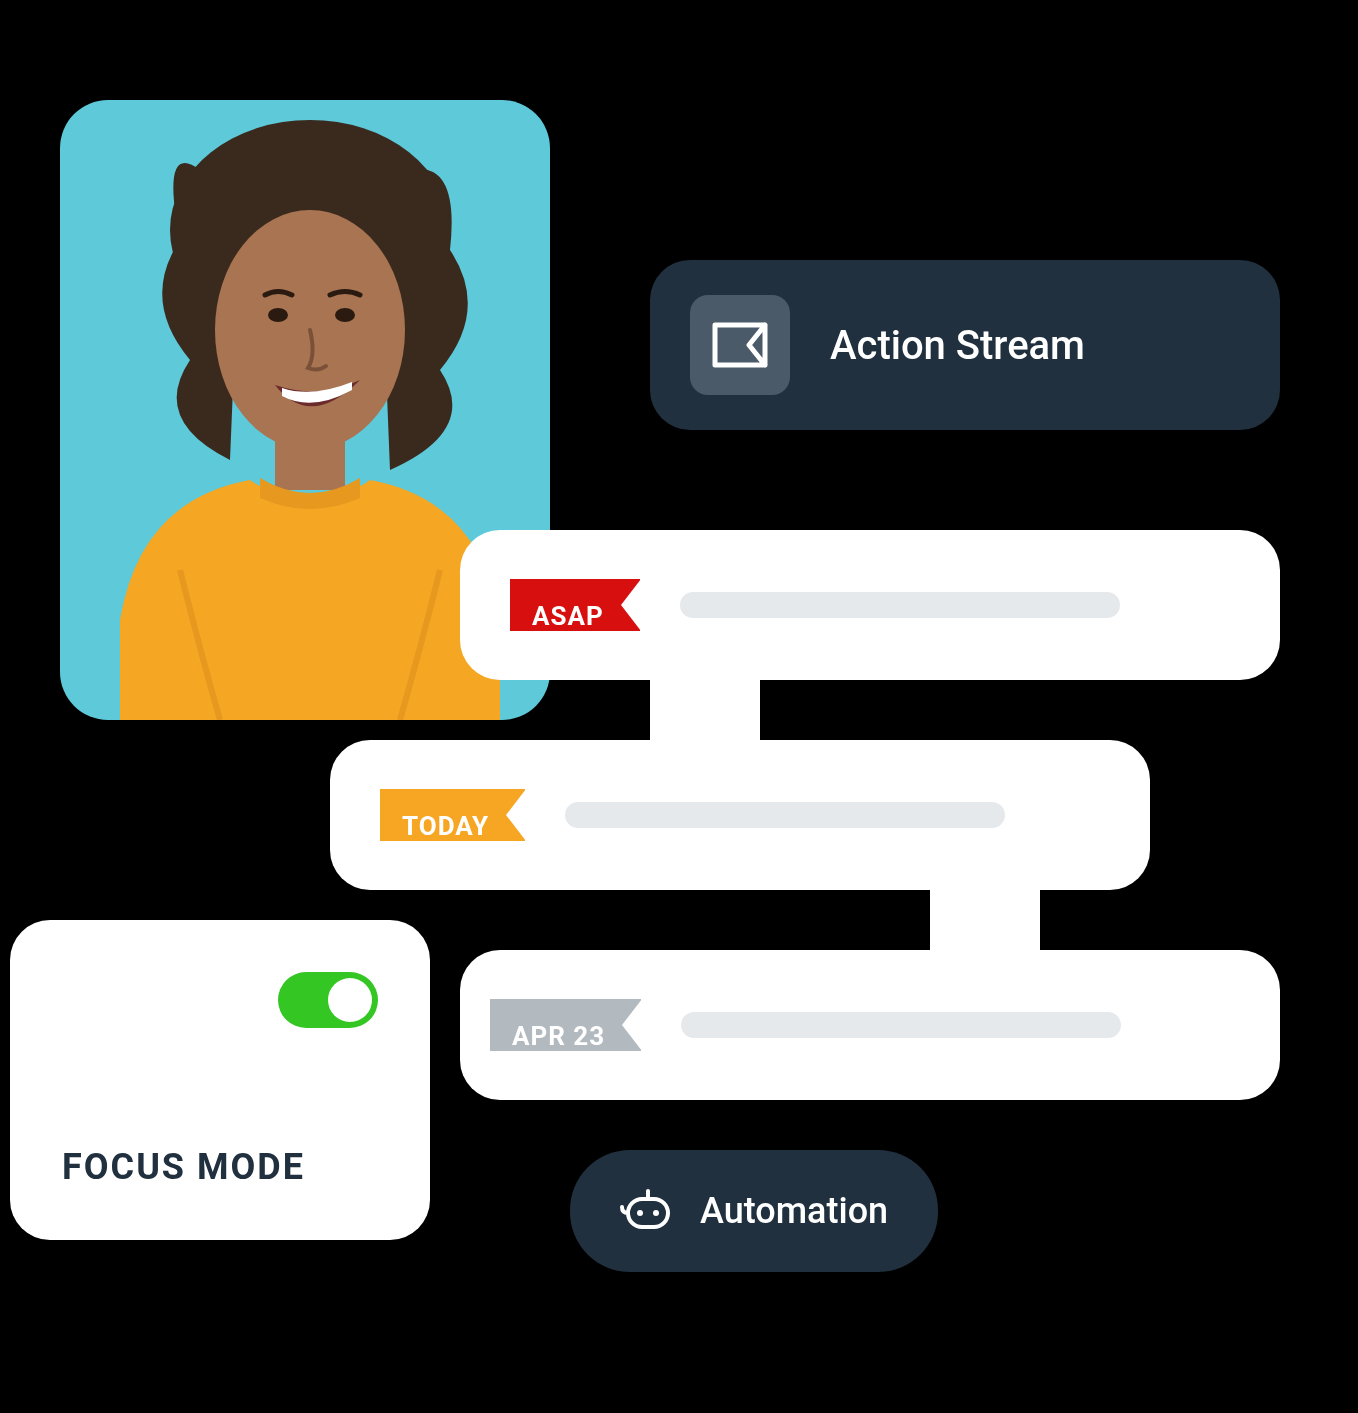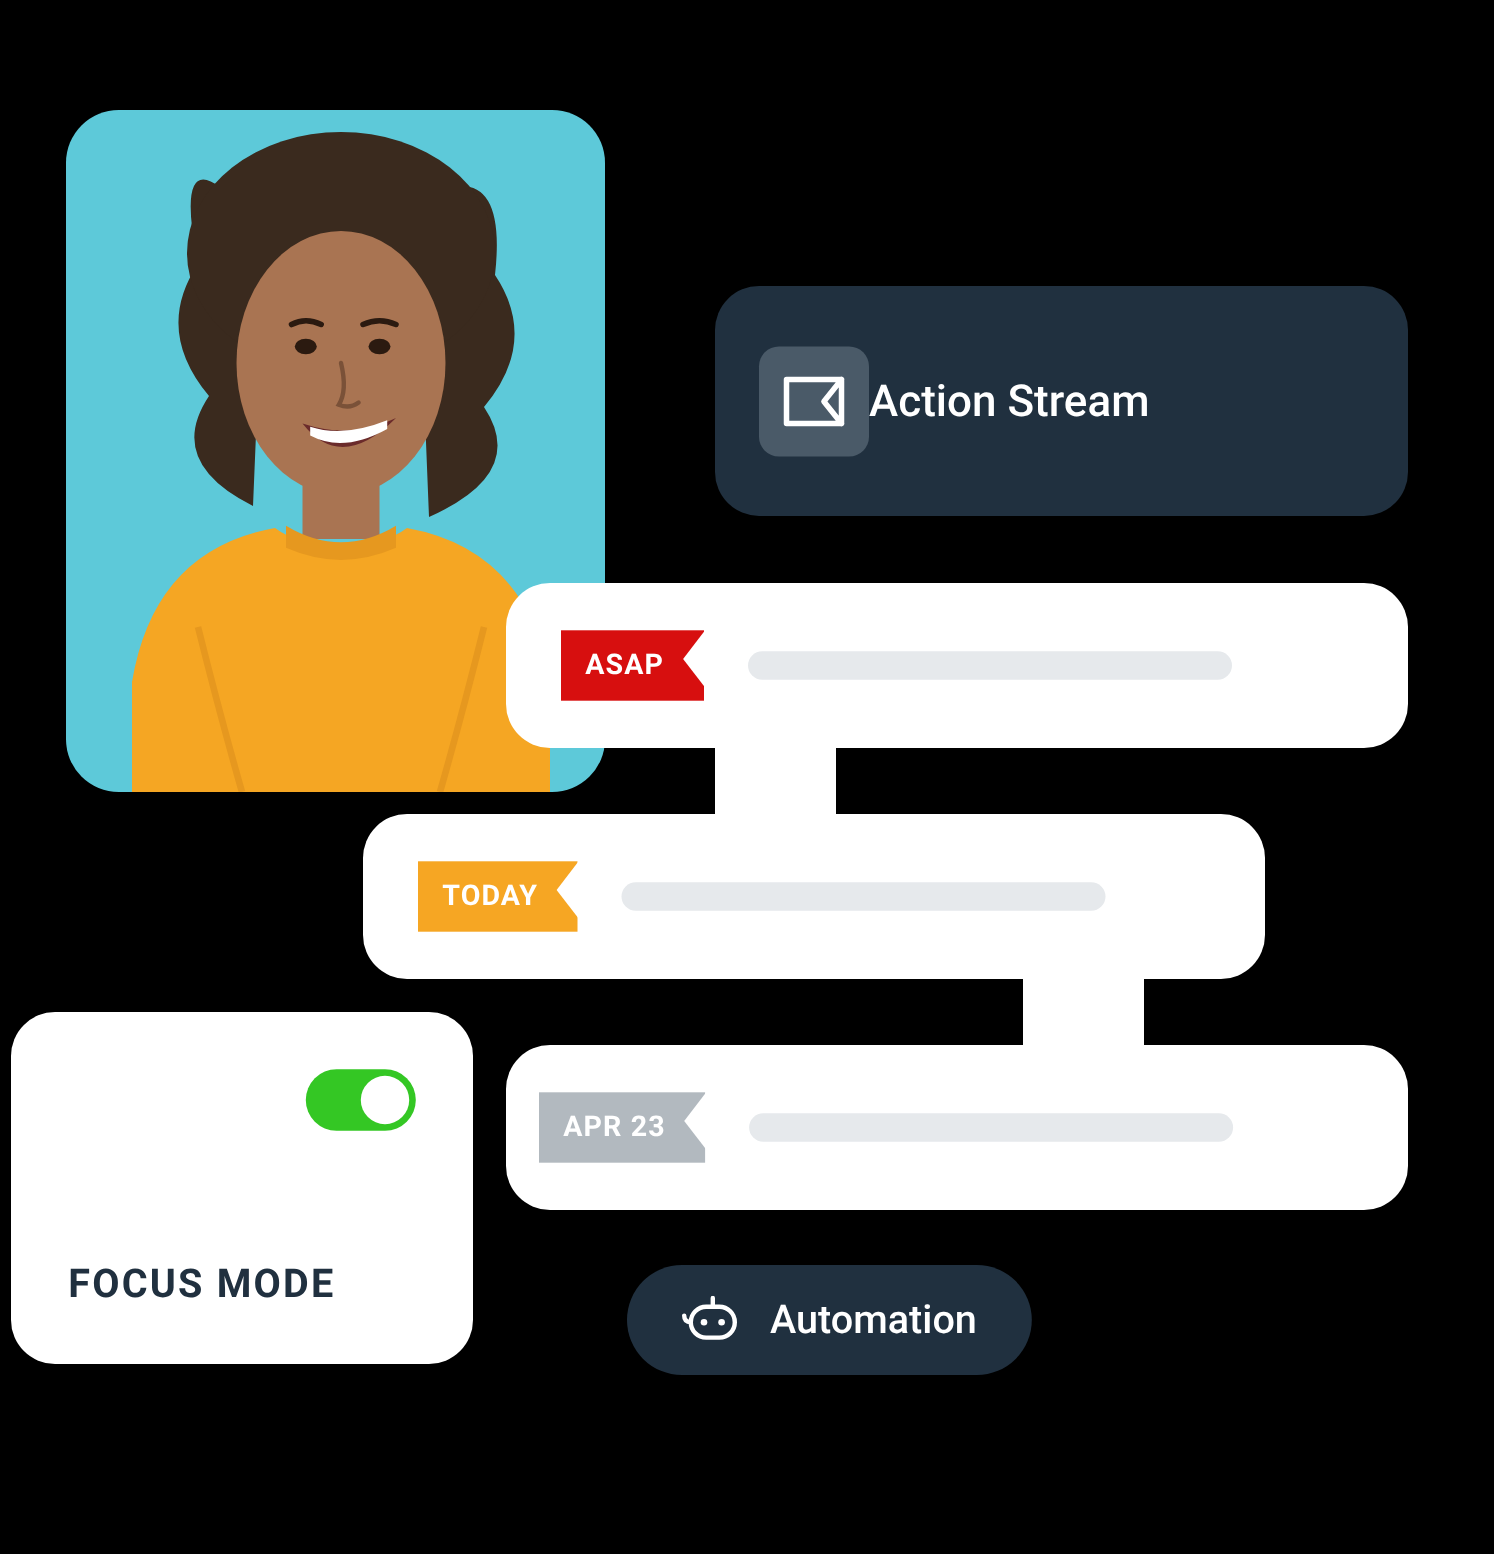--- a/index.html
+++ b/index.html
@@ -24,26 +24,27 @@
     overflow: hidden;
   }
   .photo-card svg { width: 100%; height: 100%; display: block; }
 
   
   .action-stream-card {
     position: absolute;
     left: 650px;
     top: 260px;
     width: 630px;
-    height: 209px;
+    height: 170px;
     background: #20303f;
     border-radius: 40px;
     display: flex;
     align-items: center;
     padding: 0 40px;
+    gap: 40px;
   }
   .action-stream-icon-wrap {
     width: 100px;
     height: 100px;
     background: #4a5a68;
     border-radius: 18px;
     display: flex;
     align-items: center;
     justify-content: center;
   }
@@ -84,23 +85,23 @@
     background: #000;
   }
   .connector::before { left: -40px; top: 20px; border-radius: 0 20px 20px 0; }
   .connector::after  { right: -40px; top: 20px; border-radius: 20px 0 0 20px; }
   
   .connector .inset-l, .connector .inset-r, .connector::before, .connector::after { display:none; }
 
   
   .flag {
     position: relative;
-    height: 64px;
-    display: flex;
-    align-items: center;
+    height: 52px;
+    display: flex;
+    align-items: flex-end;
     padding: 0 36px 0 22px;
     color: #fff;
     font-size: 26px;
     font-weight: 700;
     letter-spacing: 1px;
     flex-shrink: 0;
   }
   .flag::after {
     content: "";
     position: absolute;
@@ -158,21 +159,21 @@
     font-size: 36px;
     font-weight: 700;
     letter-spacing: 2px;
   }
 
   
   .automation-pill {
     position: absolute;
     left: 570px;
     top: 1150px;
-    height: 100px;
+    height: 122px;
     padding: 0 50px;
     background: #20303f;
     border-radius: 60px;
     display: flex;
     align-items: center;
     gap: 28px;
     cursor: pointer;
   }
   .automation-label {
     color: #fff;

